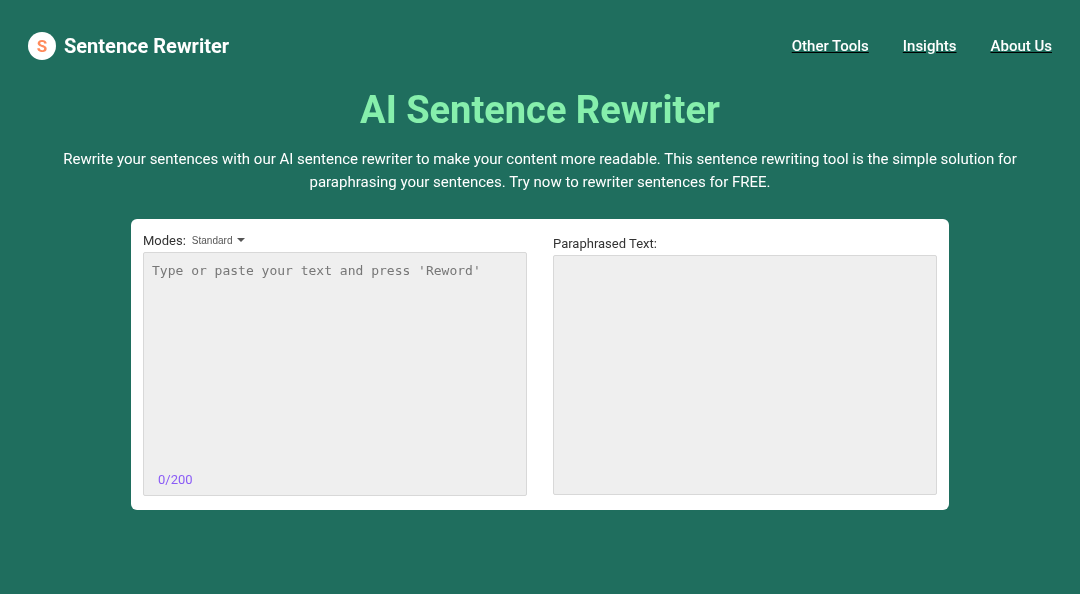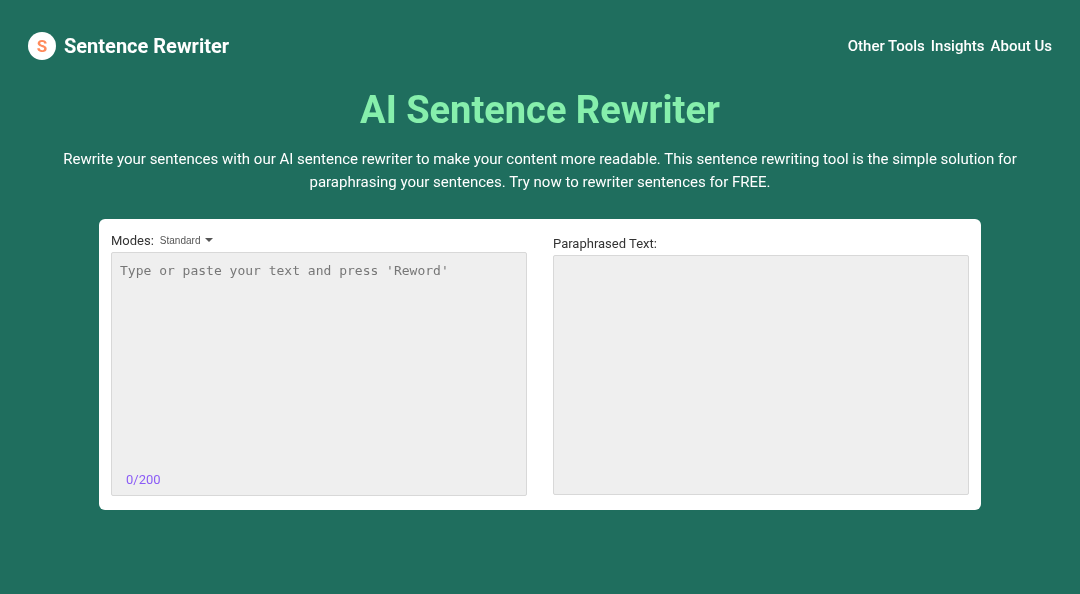--- a/index.html
+++ b/index.html
@@ -39,21 +39,22 @@
       font-weight: 700;
       font-size: 17px;
     }
     .logo-text {
       color: #ffffff;
       font-size: 20px;
       font-weight: 700;
     }
     .nav {
       display: flex;
-      gap: 6px;
+      gap: 34px;
+      text-decoration: underline;
     }
     .nav a {
       color: #ffffff;
       text-decoration: none;
       font-size: 15px;
       font-weight: 500;
       cursor: pointer;
     }
     .hero {
       text-align: center;
@@ -68,21 +69,21 @@
     .hero-subtitle {
       color: #ffffff;
       font-size: 15px;
       line-height: 1.55;
       max-width: 1020px;
       margin: 0 auto;
     }
     .card {
       background-color: #ffffff;
       border-radius: 6px;
-      width: 882px;
+      width: 818px;
       margin: 0 auto;
       padding: 14px 12px 14px 12px;
       display: flex;
       gap: 26px;
       align-items: center;
     }
     .left-panel {
       flex: 1;
     }
     .right-panel {

